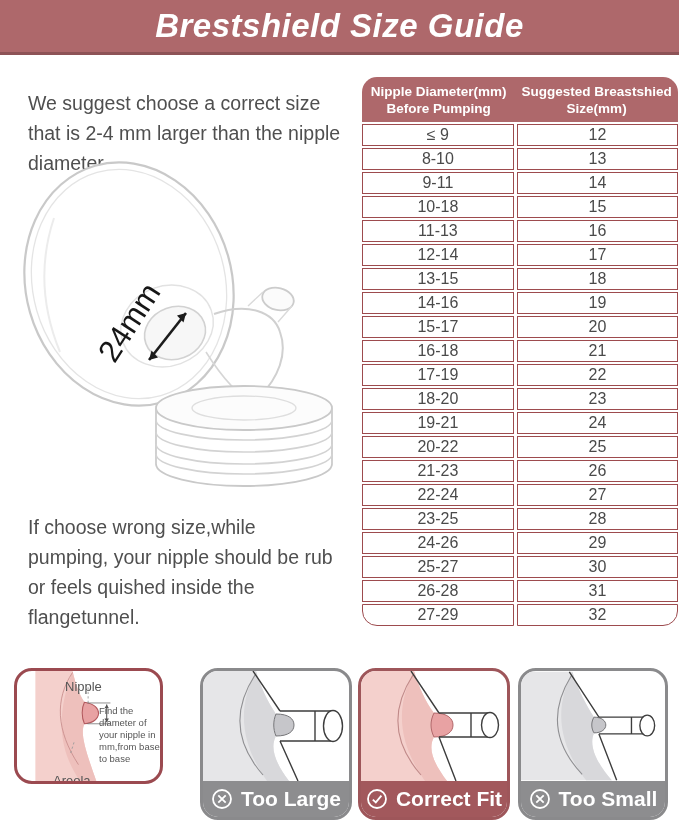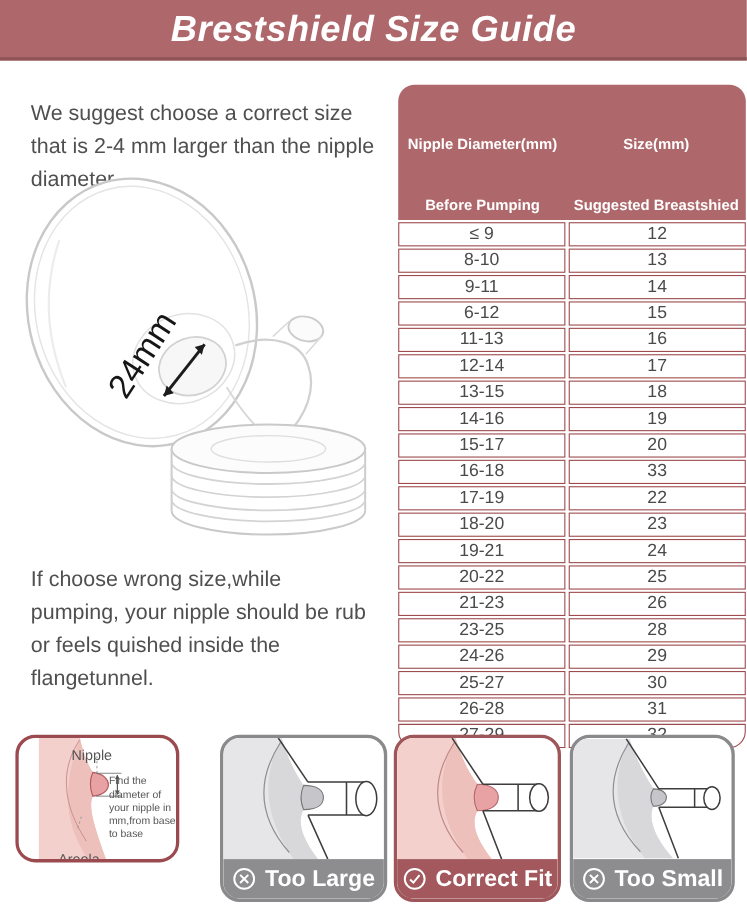--- a/index.html
+++ b/index.html
@@ -26,21 +26,21 @@
   .warning{position:absolute;top:492px;left:28px;width:308px;font-size:19.5px;line-height:30px;color:var(--body-text);}
 
   
   .shield-fig{position:absolute;top:156px;left:16px;width:340px;height:352px;}
 
   
   .size-table-wrap{position:absolute;top:77px;left:362px;width:316px;}
   .size-table-header{display:grid;grid-template-columns:48.5% 51.5%;background:var(--table-header-bg);
                      border-radius:15px 15px 0 0;color:#fff;text-align:center;padding:6px 0 5px;}
   .size-table-header .hcell{display:flex;flex-direction:column;justify-content:center;}
-  .size-table-header .hline{font-size:13.5px;font-weight:700;line-height:17px;margin-top:39px;}
+  .size-table-header .hline{font-size:13.5px;font-weight:700;line-height:17px;}
   table.size-table{border-collapse:separate;border-spacing:3px 2px;
                    width:calc(100% + 6px);margin:0 -3px;table-layout:fixed;}
   table.size-table td{border:1.5px solid var(--table-border);height:20px;text-align:center;
                       font-size:16px;color:var(--cell-text);padding:0;background:#fff;}
   table.size-table tr:last-child td:first-child{border-bottom-left-radius:15px;}
   table.size-table tr:last-child td:last-child{border-bottom-right-radius:15px;}
 
   
   .card{position:absolute;top:668px;height:152px;border-radius:18px;background:#fff;overflow:hidden;box-sizing:border-box;}
   .card-measure{left:14px;width:149px;height:116px;border:3px solid var(--measure-border);}
@@ -103,22 +103,22 @@
 
   <p class="warning">If choose wrong size,while pumping, your nipple should be rub or feels quished inside the flangetunnel.</p>
 
   <div class="size-table-wrap">
     <div class="size-table-header">
       <div class="hcell">
         <span class="hline">Nipple Diameter(mm)</span>
         <span class="hline">Before Pumping</span>
       </div>
       <div class="hcell">
+        <span class="hline">Suggested Breastshied</span>
         <span class="hline">Size(mm)</span>
-        <span class="hline">Suggested Breastshied</span>
       </div>
     </div>
     <table class="size-table">
       <colgroup>
           <col style="width:48.5%">
           <col style="width:51.5%">
         </colgroup>
       <tbody>
   <tr>
     <td>≤ 9</td>
@@ -129,21 +129,21 @@
     <td>8-10</td>
     <td>13</td>
   </tr>
 
   <tr>
     <td>9-11</td>
     <td>14</td>
   </tr>
 
   <tr>
-    <td>6-12</td>
+    <td>10-18</td>
     <td>15</td>
   </tr>
 
   <tr>
     <td>11-13</td>
     <td>16</td>
   </tr>
 
   <tr>
     <td>12-14</td>
@@ -160,21 +160,21 @@
     <td>19</td>
   </tr>
 
   <tr>
     <td>15-17</td>
     <td>20</td>
   </tr>
 
   <tr>
     <td>16-18</td>
-    <td>33</td>
+    <td>21</td>
   </tr>
 
   <tr>
     <td>17-19</td>
     <td>22</td>
   </tr>
 
   <tr>
     <td>18-20</td>
     <td>23</td>
@@ -188,20 +188,24 @@
   <tr>
     <td>20-22</td>
     <td>25</td>
   </tr>
 
   <tr>
     <td>21-23</td>
     <td>26</td>
   </tr>
 
+  <tr>
+    <td>22-24</td>
+    <td>27</td>
+  </tr>
 
   <tr>
     <td>23-25</td>
     <td>28</td>
   </tr>
 
   <tr>
     <td>24-26</td>
     <td>29</td>
   </tr>

